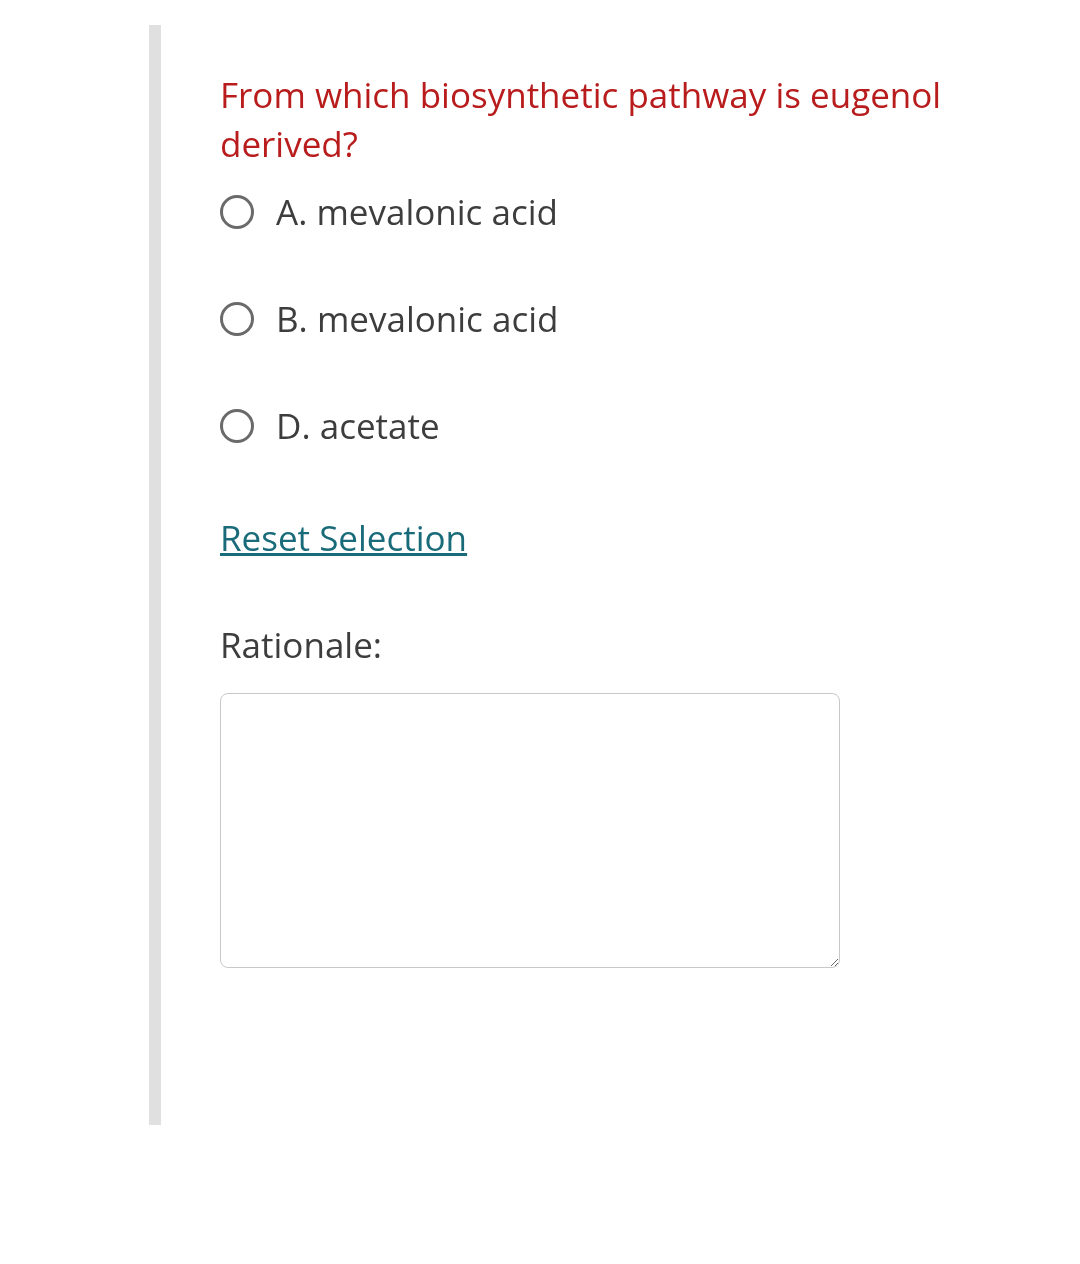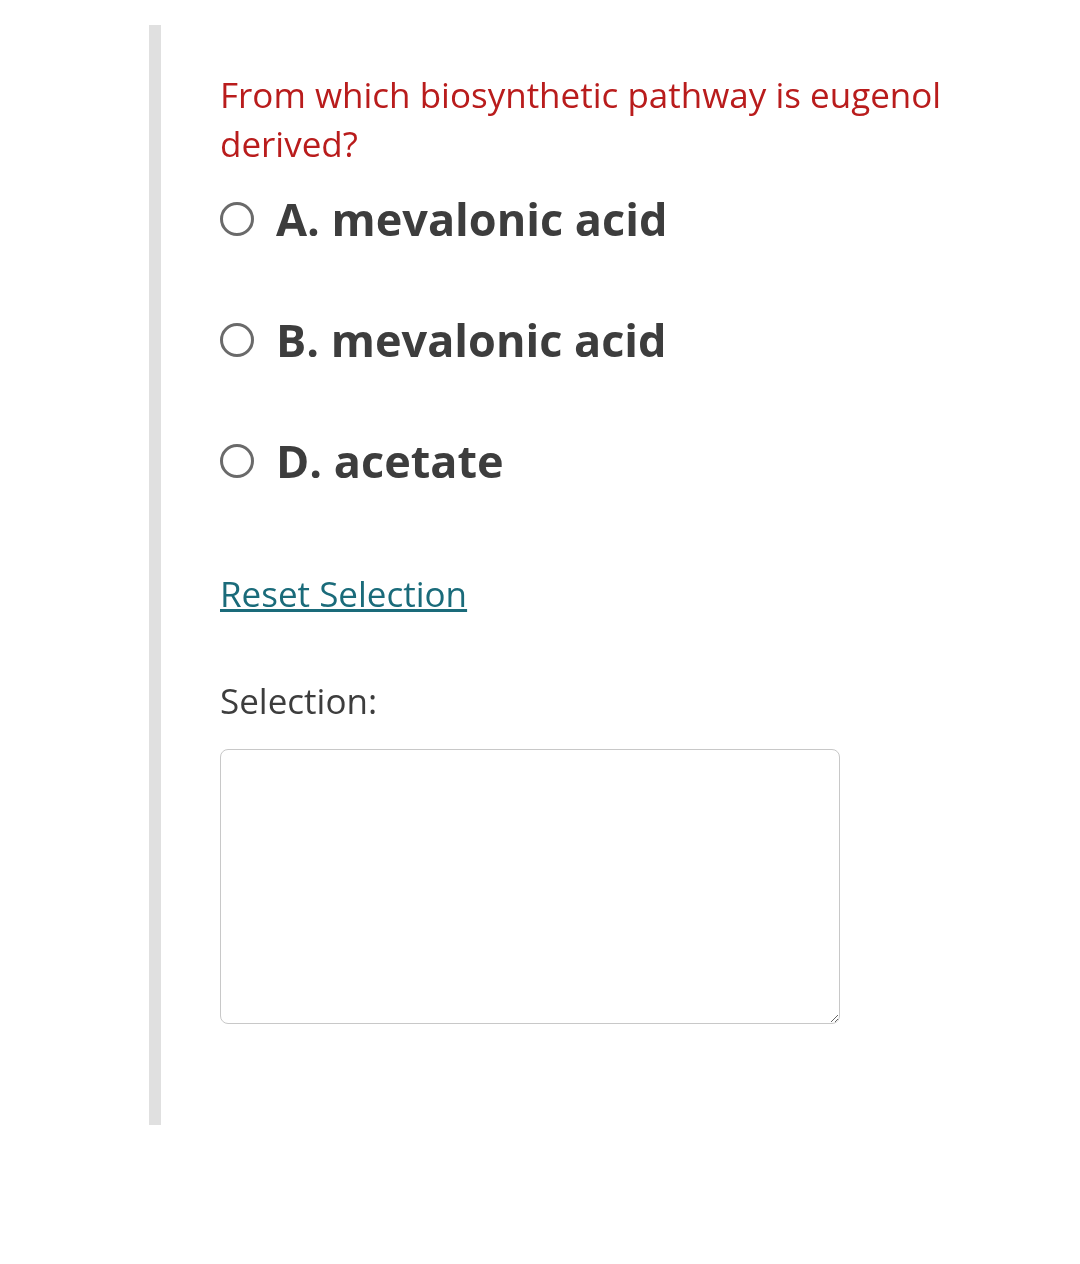--- a/index.html
+++ b/index.html
@@ -46,31 +46,31 @@
     }
     .radio-circle {
       width: 34px;
       height: 34px;
       border: 3px solid #6a6a6a;
       border-radius: 50%;
       margin-right: 22px;
       flex-shrink: 0;
     }
     .option-label {
-      font-size: 45px;
+      font-size: 35px;
       color: #3d3d3d;
-      font-weight: 700;
+      font-weight: 400;
     }
     .reset-link {
       font-size: 35px;
       color: #1a6b7a;
       text-decoration: underline;
       cursor: pointer;
       display: inline-block;
-      margin-top: 19px;
+      margin-top: 5px;
       margin-bottom: 60px;
     }
     .rationale-label {
       font-size: 35px;
       color: #3d3d3d;
       margin-bottom: 25px;
       font-weight: 400;
     }
     .rationale-textarea {
       width: 620px;
@@ -103,16 +103,16 @@
   </div>
 
 
   <div class="option">
     <div class="radio-circle"></div>
     <span class="option-label">D. acetate</span>
   </div>
 
   <a class="reset-link">Reset Selection</a>
 
-  <div class="rationale-label">Selection:</div>
+  <div class="rationale-label">Rationale:</div>
 
   <textarea class="rationale-textarea" value="" style=""></textarea>
 </div>
 
 </body></html>

